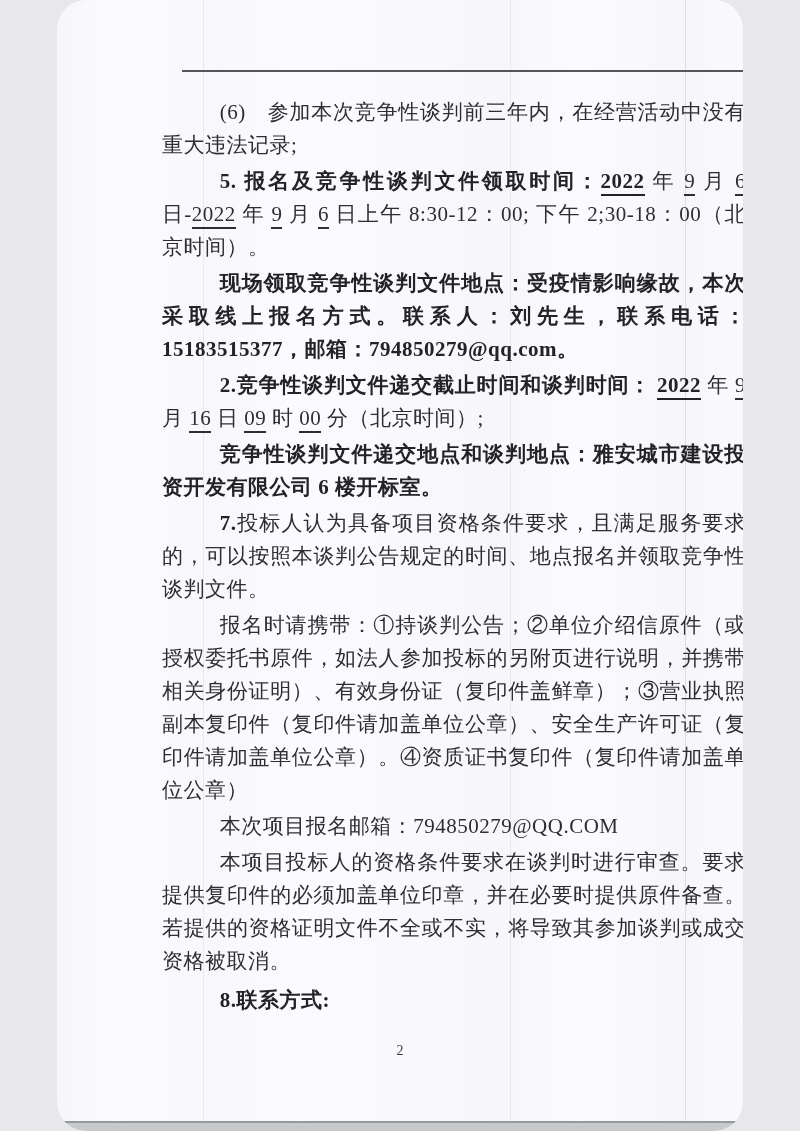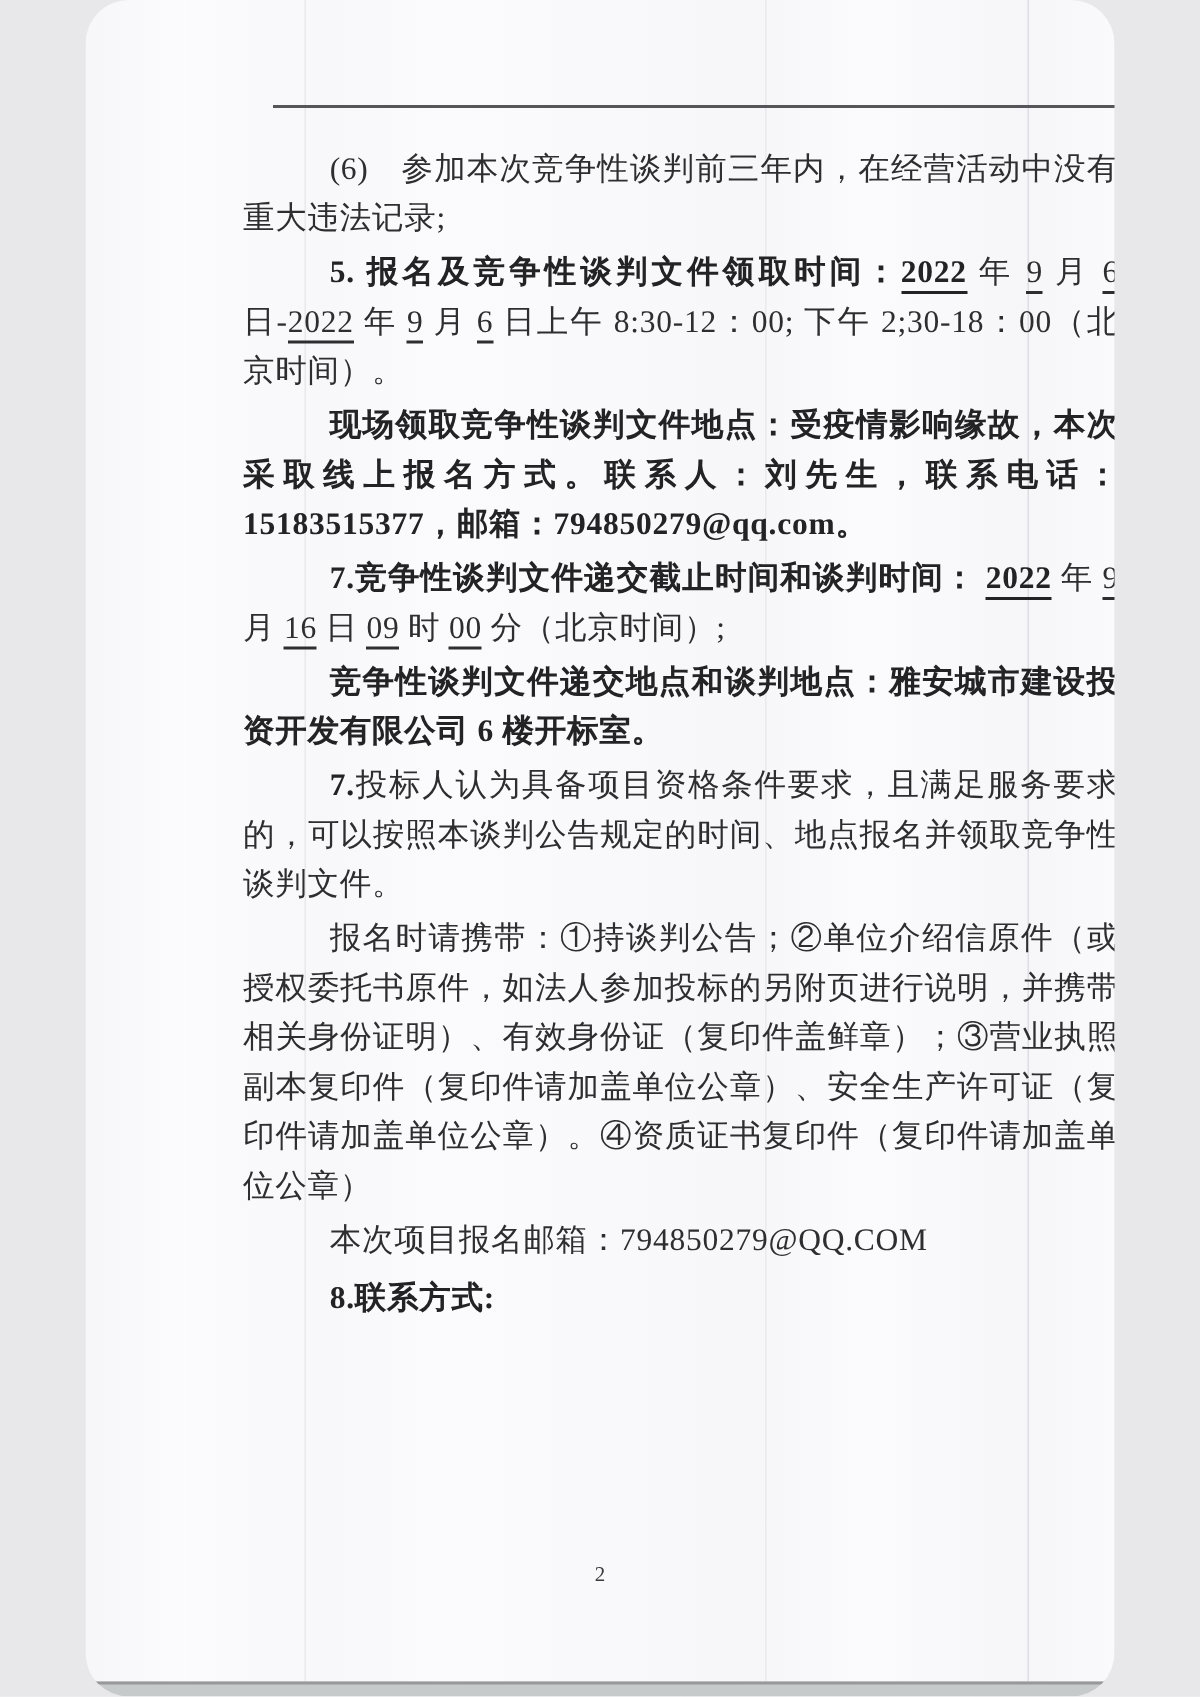--- a/index.html
+++ b/index.html
@@ -90,24 +90,25 @@
   <div class="scan-streak streak-a"></div>
   <div class="scan-streak streak-b"></div>
   <div class="scan-streak streak-c"></div>
 
   <div class="head-rule"></div>
 
   <div class="doc-content">
       <p class="para indent"><span>(6)　参加本次竞争性谈判前三年内，在经营活动中没有重大违法记录;</span></p>
       <p class="para indent"><span class="b">5. 报名及竞争性谈判文件领取时间：</span><span class="b u">2022</span><span> 年 </span><span class="u">9</span><span> 月 </span><span class="u">6</span><span> 日-</span><span class="u">2022</span><span> 年 </span><span class="u">9</span><span> 月 </span><span class="u">6</span><span> 日上午 8:30-12：00; 下午 2;30-18：00（北京时间）。</span></p>
       <p class="para indent bold"><span>现场领取竞争性谈判文件地点：受疫情影响缘故，本次采取线上报名方式。联系人：刘先生，联系电话：15183515377，邮箱：794850279@qq.com。</span></p>
-      <p class="para indent"><span class="b">7.竞争性谈判文件递交截止时间和谈判时间： </span><span class="b u">2022</span><span> 年 </span><span class="u">9</span><span> 月 </span><span class="u">16</span><span> 日 </span><span class="u">09</span><span> 时 </span><span class="u">00</span><span> 分（北京时间）;</span></p>
+      <p class="para indent"><span class="b">2.竞争性谈判文件递交截止时间和谈判时间： </span><span class="b u">2022</span><span> 年 </span><span class="u">9</span><span> 月 </span><span class="u">16</span><span> 日 </span><span class="u">09</span><span> 时 </span><span class="u">00</span><span> 分（北京时间）;</span></p>
       <p class="para indent bold"><span>竞争性谈判文件递交地点和谈判地点：雅安城市建设投资开发有限公司 6 楼开标室。</span></p>
       <p class="para indent"><span class="b">7.</span><span>投标人认为具备项目资格条件要求，且满足服务要求的，可以按照本谈判公告规定的时间、地点报名并领取竞争性谈判文件。</span></p>
       <p class="para indent"><span>报名时请携带：①持谈判公告；②单位介绍信原件（或授权委托书原件，如法人参加投标的另附页进行说明，并携带相关身份证明）、有效身份证（复印件盖鲜章）；③营业执照副本复印件（复印件请加盖单位公章）、安全生产许可证（复印件请加盖单位公章）。④资质证书复印件（复印件请加盖单位公章）</span></p>
       <p class="para indent"><span>本次项目报名邮箱：794850279@QQ.COM</span></p>
+      <p class="para indent"><span>本项目投标人的资格条件要求在谈判时进行审查。要求提供复印件的必须加盖单位印章，并在必要时提供原件备查。若提供的资格证明文件不全或不实，将导致其参加谈判或成交资格被取消。</span></p>
       <p class="para indent bold gap-before"><span>8.联系方式:</span></p>
     </div>
 
   <div class="page-number">2</div>
 
   <div class="scanner-edge"></div>
 </div>
 
 </body></html>

